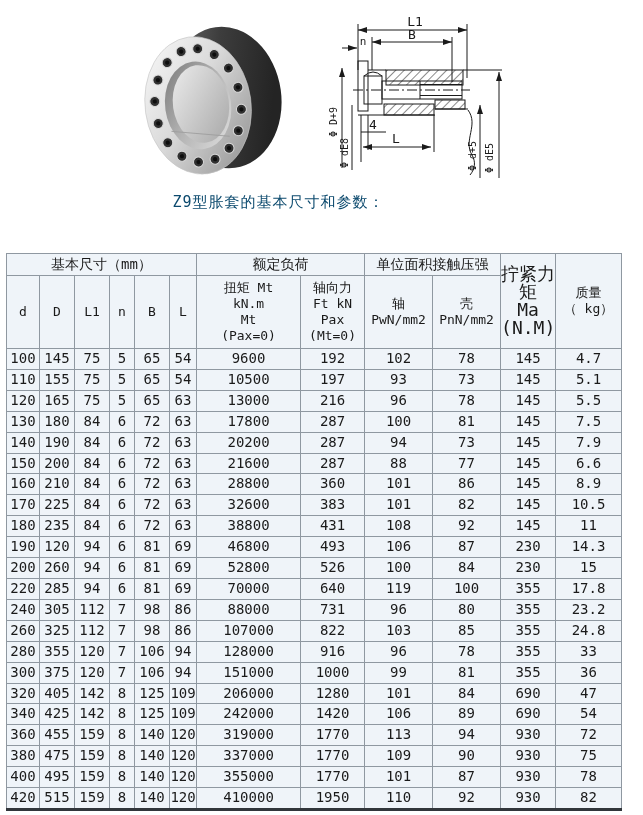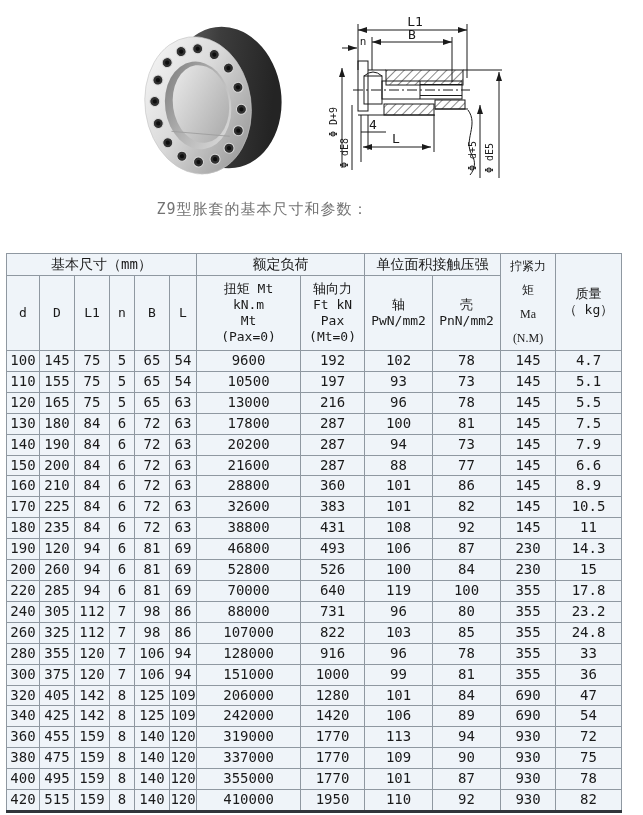--- a/index.html
+++ b/index.html
@@ -4,22 +4,22 @@
 <style>
   html,body{margin:0;padding:0;}
   body{
     width:643px;height:815px;position:relative;background:#ffffff;
     font-family:"DejaVu Sans Mono","DejaVu Sans","Liberation Sans",sans-serif;
     color:#1a1a1a;overflow:hidden;
   }
   .photo-wrap{position:absolute;left:138px;top:22px;width:150px;height:160px;}
   .drawing-wrap{position:absolute;left:328px;top:10px;width:195px;height:180px;}
   .page-title{
-    position:absolute;top:200px;left:0;width:525px;text-align:center;
-    font-size:15px;letter-spacing:1px;color:#737373;
+    position:absolute;top:193px;left:0;width:525px;text-align:center;
+    font-size:15px;letter-spacing:1px;color:#0c4a6e;padding-left:16px;
   }
   table.spec{
     position:absolute;left:6px;top:253px;width:616px;
     border-collapse:collapse;table-layout:fixed;
     background:#eff4f9;
     border:1px solid #8f98a1;
     border-bottom:3px solid #31363b;
   }
   table.spec th, table.spec td{
     border:1px solid #8f98a1;text-align:center;vertical-align:middle;
@@ -187,21 +187,21 @@
       <col style="width:68px">
     <col style="width:68px">
       <col style="width:55px">
       <col style="width:66px">
   </colgroup>
   <thead>
     <tr class="grp">
       <th colspan="6">基本尺寸（mm）</th>
       <th colspan="2">额定负荷</th>
       <th colspan="2">单位面积接触压强</th>
-      <th rowspan="2" style="white-space:pre-line;font-size:12px;line-height:24px;font-family:Liberation Serif, serif;">拧紧力
+      <th rowspan="2" style="white-space:pre-line;font-size:18px;line-height:18px;">拧紧力
 矩
 Ma
 (N.M)</th>
       <th rowspan="2" style="white-space:pre-line;font-size:13px;line-height:16px;">质量
 （ kg）</th>
     </tr>
     <tr class="sub">
       <th>d</th>
       <th>D</th>
       <th>L1</th>

